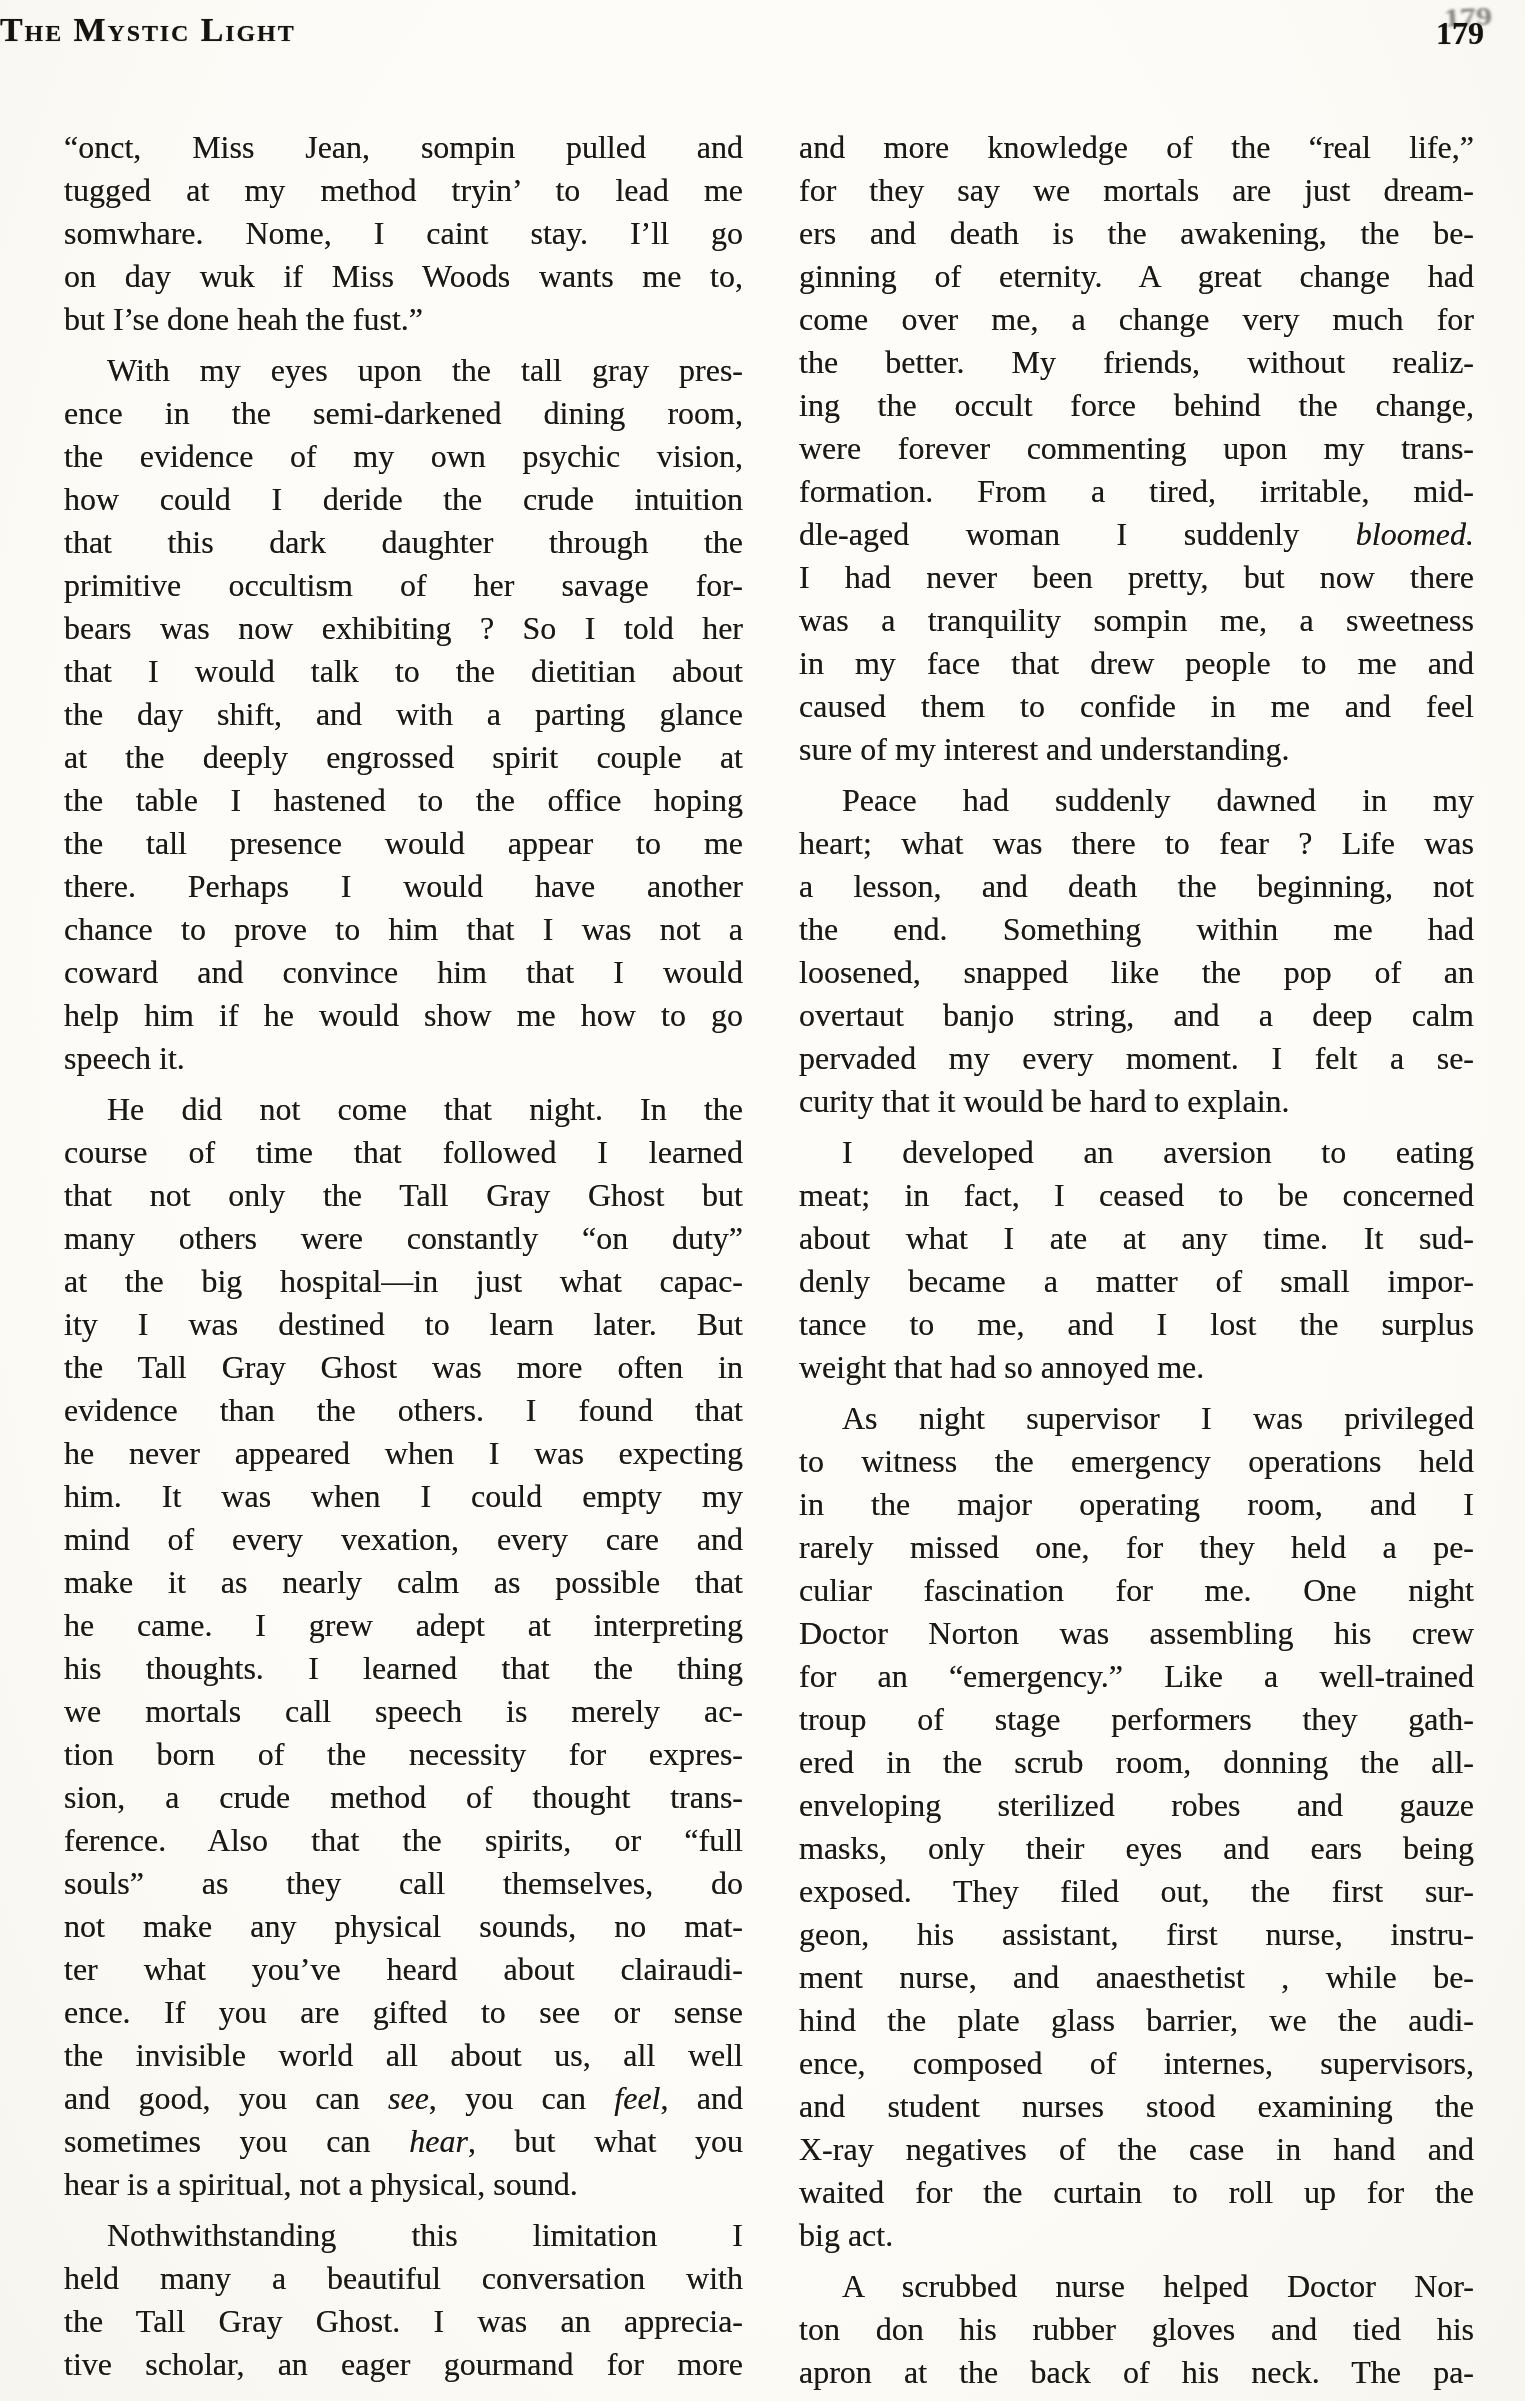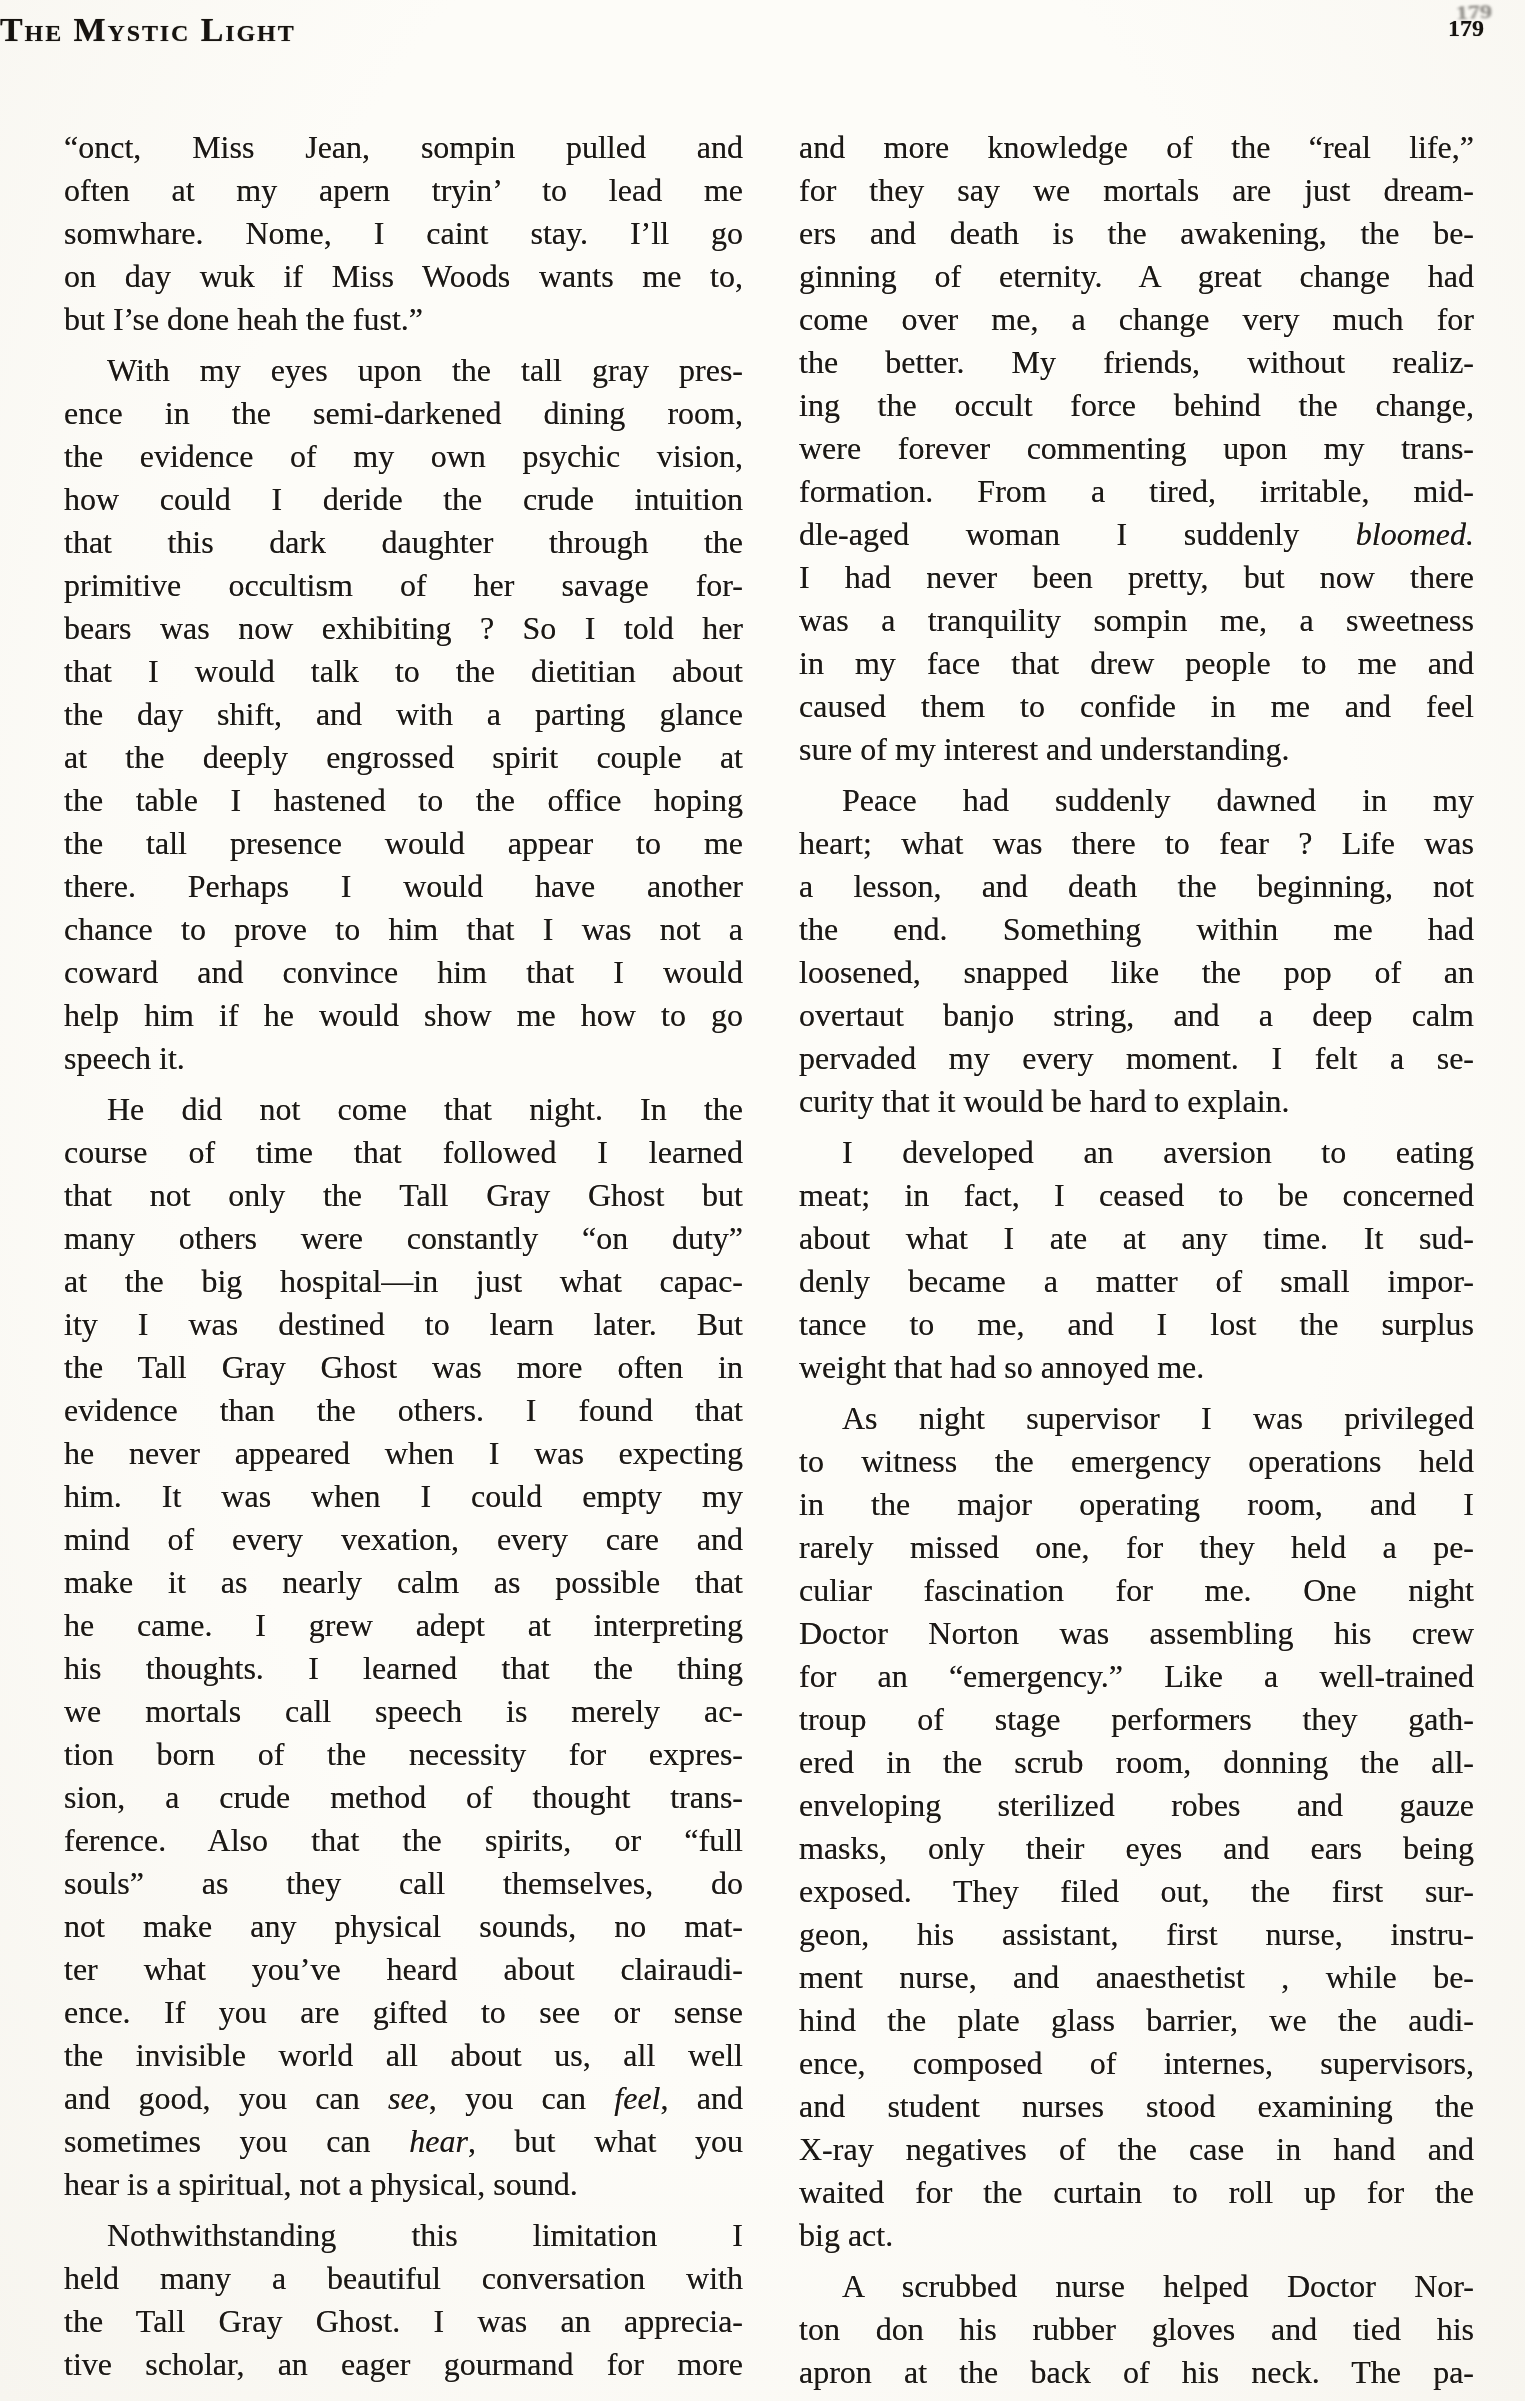--- a/index.html
+++ b/index.html
@@ -17,21 +17,21 @@
     text-align: left;
     font-variant: small-caps;
     font-weight: bold;
     font-size: 34px;
     letter-spacing: 1.9px;
     color: #16130f;
     text-shadow: 0 0 0.9px rgba(20,16,10,.55);
   }
   .page-number {
     position: absolute; top: 15px; right: 41px;
-    font-size: 24px; font-weight: bold;
+    font-size: 32px; font-weight: bold;
     color: #16130f;
     text-shadow: 0 0 0.9px rgba(20,16,10,.5);
   }
   
   .page-number::before {
     content: attr(data-ghost);
     position: absolute;
     top: -15.8px; left: 8.3px;
     opacity: .5;
     filter: blur(1.5px);
@@ -61,21 +61,21 @@
 </style>
 </head>
 <body>
 
 <div class="page">
   <div class="header-title">The Mystic Light</div>
   <div class="page-number" data-ghost="179">179</div>
   <div class="col col-left">
       <div class="para">
         <div class="line">“onct, Miss Jean, sompin pulled and</div>
-        <div class="line">often at my apern tryin’ to lead me</div>
+        <div class="line">tugged at my method tryin’ to lead me</div>
         <div class="line">somwhare.  Nome, I caint stay.  I’ll go</div>
         <div class="line">on day wuk if Miss Woods wants me to,</div>
         <div class="line last">but I’se done heah the fust.”</div>
       </div>
       <div class="para indent">
         <div class="line">With my eyes upon the tall gray pres-</div>
         <div class="line">ence in the semi-darkened dining room,</div>
         <div class="line">the evidence of my own psychic vision,</div>
         <div class="line">how could I deride the crude intuition</div>
         <div class="line">that this dark daughter through the</div>

